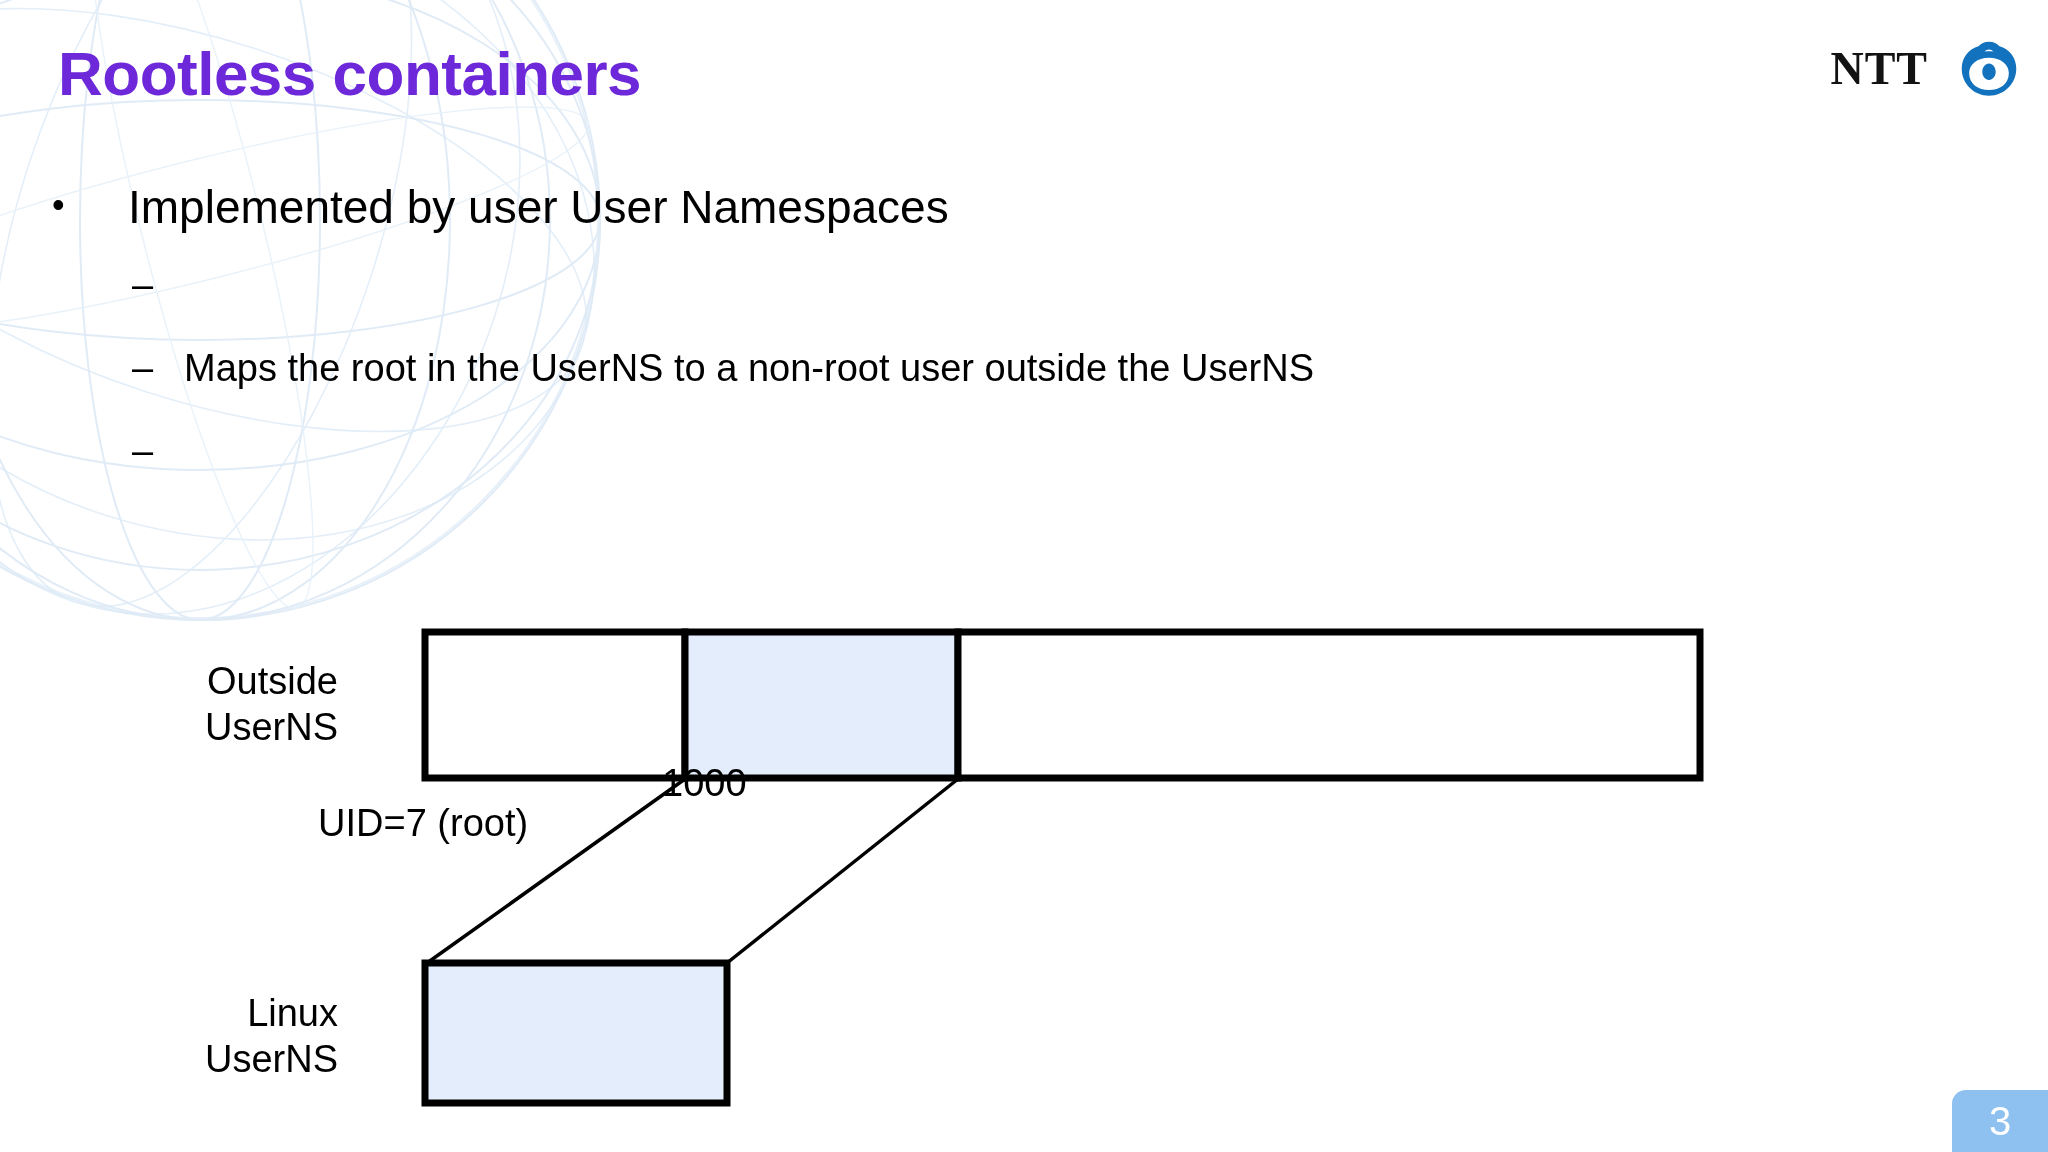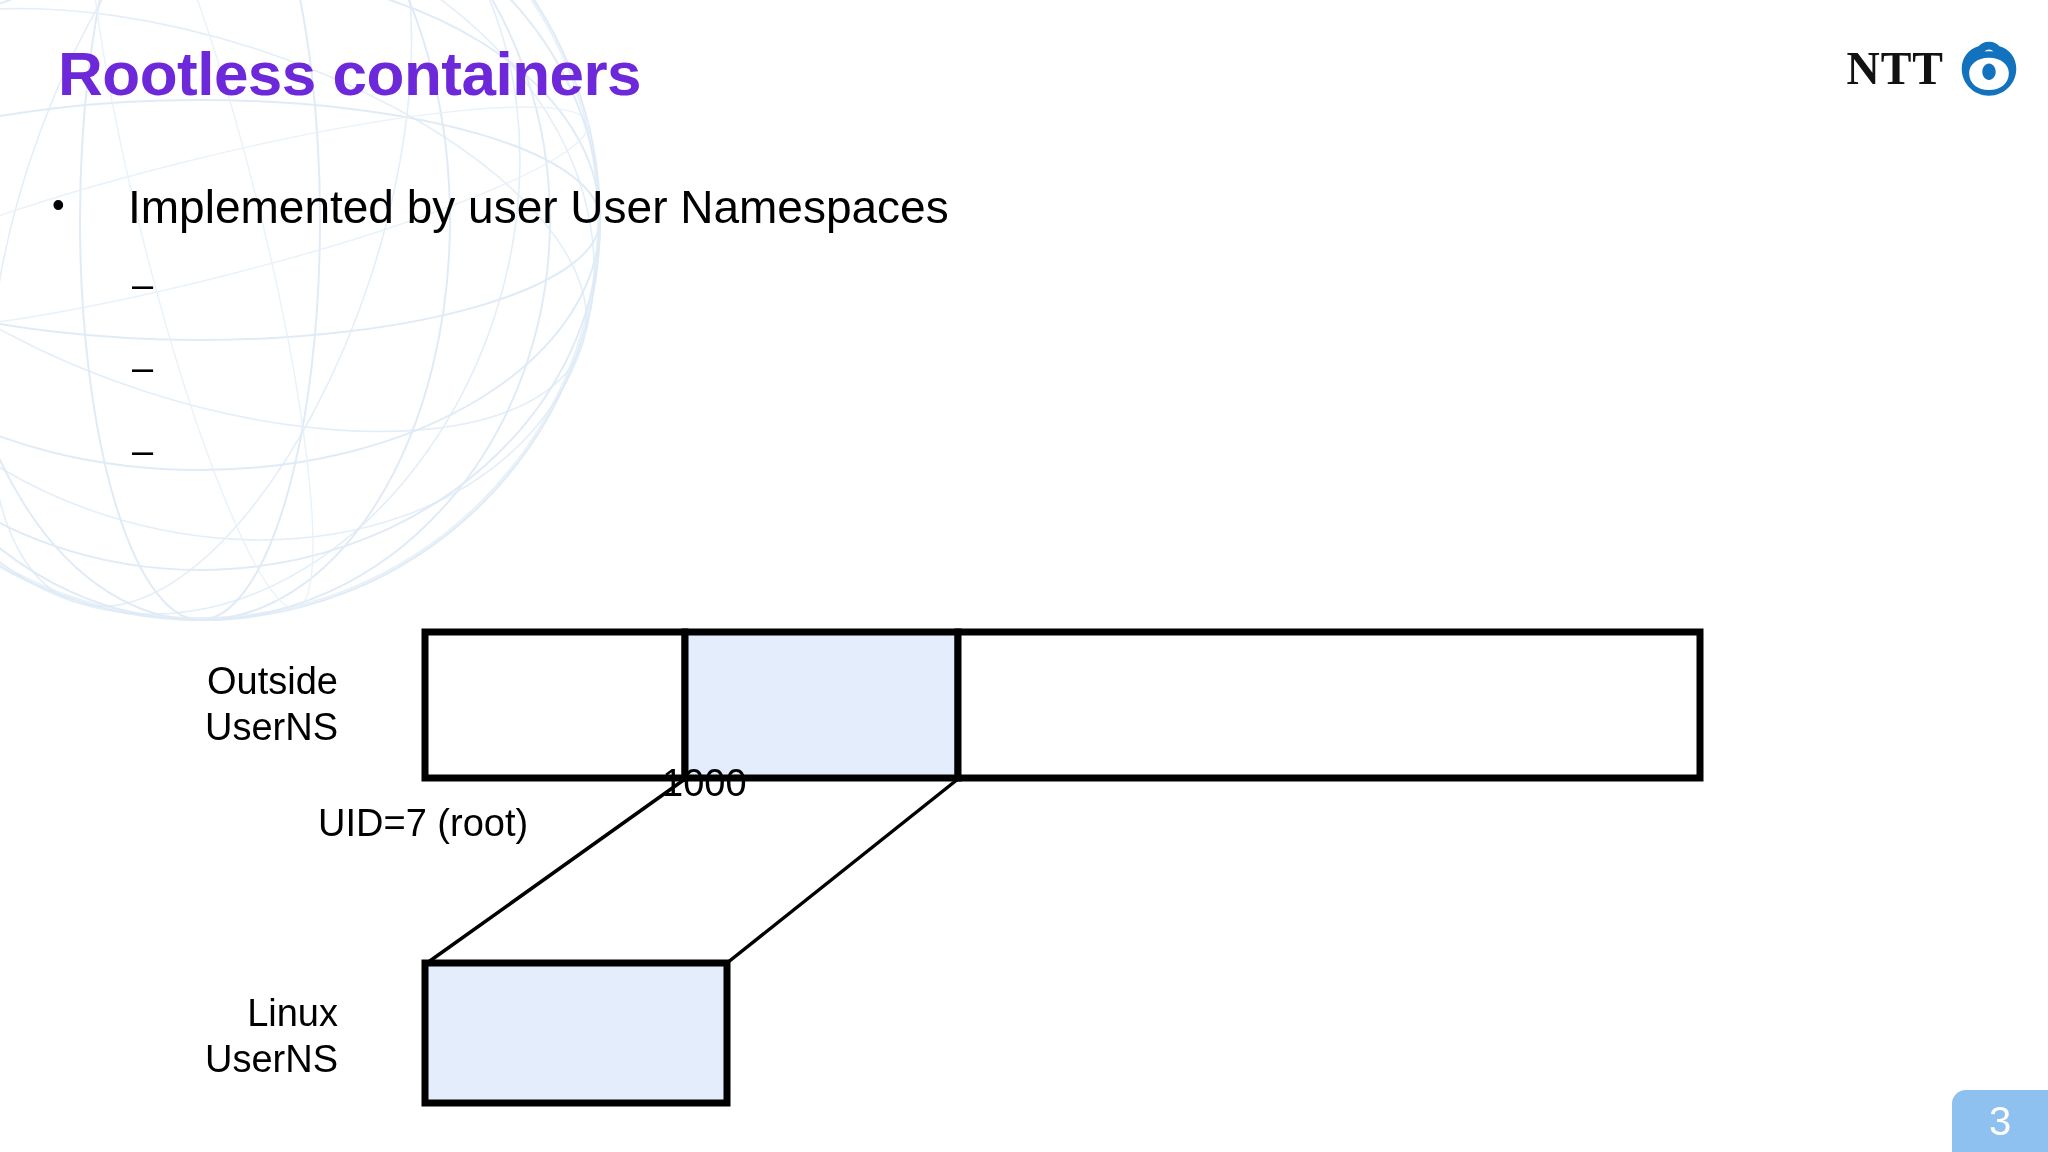--- a/index.html
+++ b/index.html
@@ -41,21 +41,21 @@
     white-space: nowrap;
   }
 
   
   #ntt-logo {
     position: absolute;
     right: 28px;
     top: 38px;
     display: flex;
     align-items: center;
-    gap: 14px;
+    gap: 30px;
     z-index: 3;
   }
   #ntt-wordmark {
     font-family: "Liberation Serif", serif;
     font-weight: bold;
     font-size: 46px;
     color: #121212;
     letter-spacing: 1px;
     line-height: 1;
   }
@@ -171,20 +171,21 @@
 <div id="bullet-list">
   <div class="bullet-l1">
     <span class="marker">•</span>
     <span>Implemented by user User Namespaces</span>
   </div>
   <div class="bullet-l2">
     <span class="marker">–</span>
   </div>
   <div class="bullet-l2">
     <span class="marker">–</span>
+    <span>Maps the root in the UserNS to a non-root user outside the UserNS</span>
   </div>
   <div class="bullet-l2">
     <span class="marker">–</span>
   </div>
 </div>
 
 <svg id="diagram" viewBox="0 0 2048 1152" xmlns="http://www.w3.org/2000/svg">
 
   <rect x="425" y="632" width="260" height="146" fill="#ffffff" stroke="#000000" stroke-width="7"></rect>
   <rect x="685" y="632" width="273" height="146" fill="#e3edfc" stroke="#000000" stroke-width="7"></rect>

